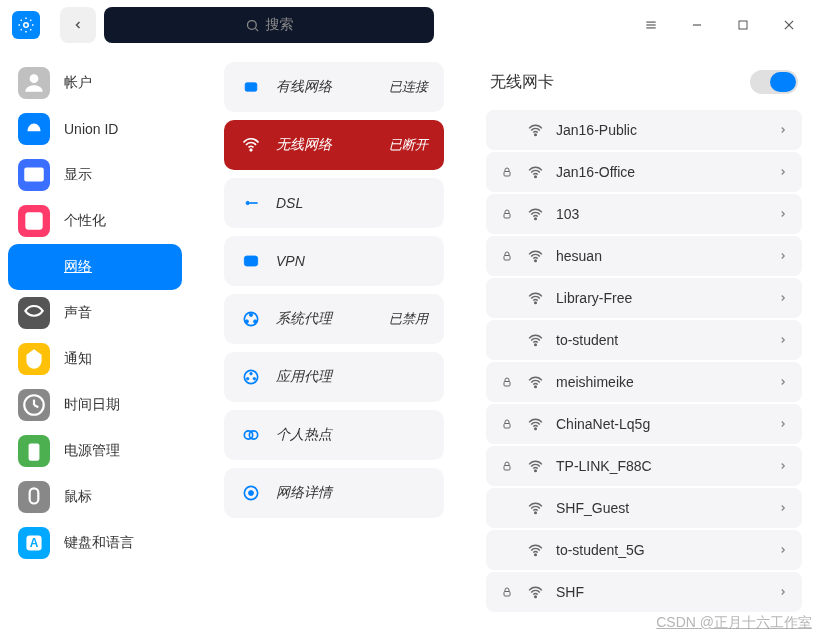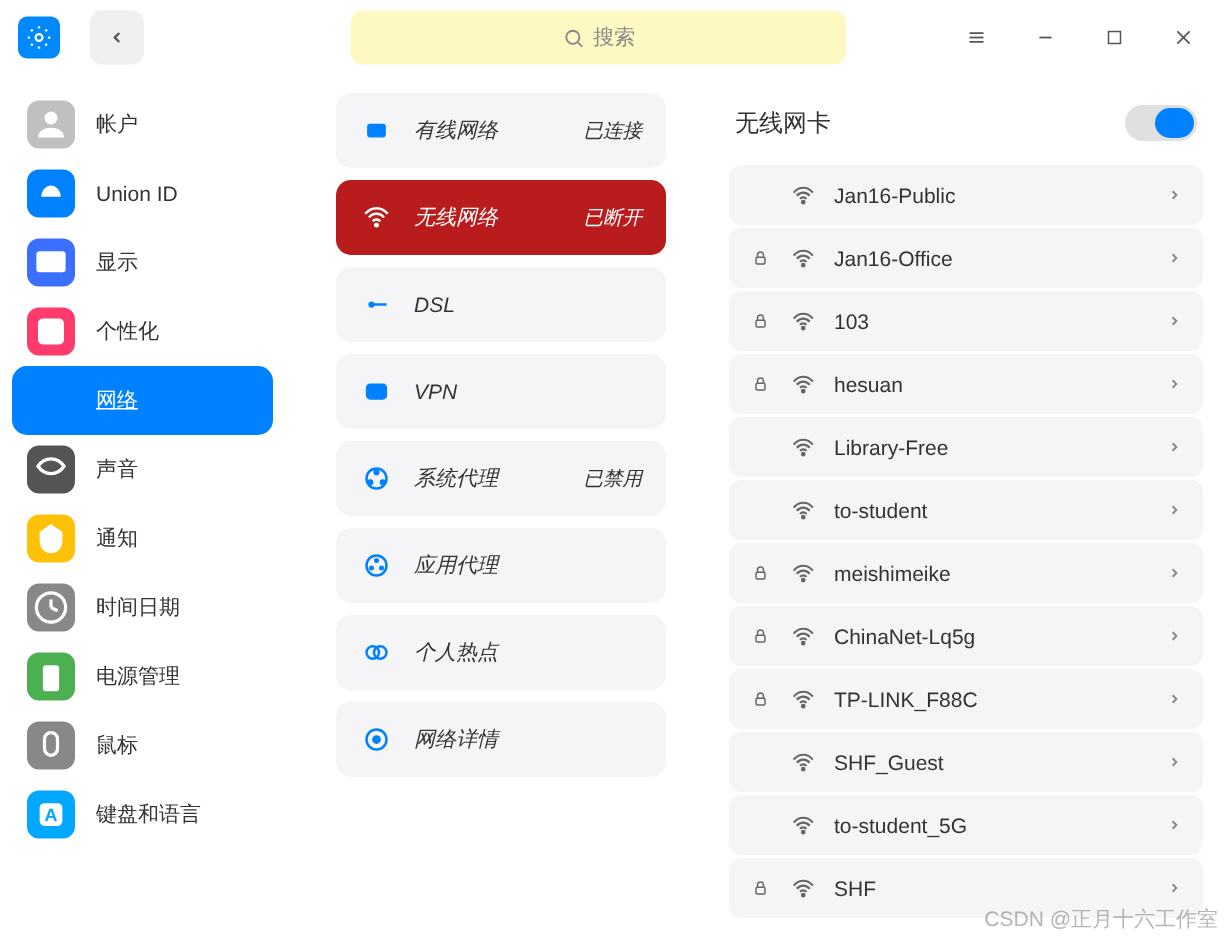--- a/index.html
+++ b/index.html
@@ -1,21 +1,21 @@
 <!DOCTYPE html>
 <html><head>
   <meta charset="utf-8">
   <style>
     * { margin: 0; padding: 0; box-sizing: border-box; font-family: -apple-system, "Microsoft YaHei", sans-serif; }
     body { width: 820px; height: 634px; background: #fff; overflow: hidden; font-size: 14px; color: #333; }
 
     .titlebar { height: 50px; display: flex; align-items: center; padding: 0 12px; gap: 8px; }
     .app-icon { width: 28px; height: 28px; background: #0088ff; border-radius: 6px; display: flex; align-items: center; justify-content: center; }
     .back-btn { width: 36px; height: 36px; border-radius: 8px; background: #f0f0f0; display: flex; align-items: center; justify-content: center; cursor: pointer; margin-left: 12px; }
-    .search-box { flex: 0 0 330px; height: 36px; margin-left: 130px; background: #fef9c3; border-radius: 8px; display: flex; align-items: center; justify-content: center; gap: 6px; color: #888; }
+    .search-box { flex: 0 0 330px; height: 36px; background: #0f172a; border-radius: 8px; display: flex; align-items: center; justify-content: center; gap: 6px; color: #888; }
     .win-controls { margin-left: auto; display: flex; gap: 28px; padding-right: 10px; }
     .win-btn { width: 18px; height: 18px; display: flex; align-items: center; justify-content: center; cursor: pointer; color: #555; }
 
     .content { display: flex; height: 584px; gap: 24px; }
     .sidebar { width: 190px; padding: 10px 8px; overflow-y: auto; }
     .nav-item { height: 46px; display: flex; align-items: center; gap: 14px; padding: 0 10px; border-radius: 10px; cursor: pointer; }
     .nav-item.active { background: #0081ff; color: #fff; text-decoration: underline; }
     .nav-icon { width: 32px; height: 32px; border-radius: 8px; display: flex; align-items: center; justify-content: center; }
 
     .middle { width: 240px; padding: 12px 10px; }
@@ -28,21 +28,21 @@
     .detail-header { display: flex; align-items: center; height: 48px; padding: 0 4px 8px; }
     .detail-title { font-size: 16px; font-weight: 400; }
     .toggle { width: 48px; height: 24px; background: #e0e0e0; border-radius: 12px; margin-left: auto; position: relative; cursor: pointer; }
     .toggle.on::after { content: ""; position: absolute; right: 2px; top: 2px; width: 26px; height: 20px; background: #0081ff; border-radius: 10px; }
     .wifi-item { height: 40px; background: #f5f5f7; border-radius: 8px; margin-bottom: 2px; display: flex; align-items: center; padding: 0 14px; gap: 12px; cursor: pointer; }
     .lock-slot { width: 14px; display: flex; justify-content: center; }
     .wifi-sig { width: 18px; display: flex; justify-content: center; }
     .wifi-name { flex: 1; color: #333; }
     .chevron { color: #888; }
 
-    .watermark { position: fixed; right: 8px; bottom: 12px; color: rgba(120,120,120,0.55); font-size: 14px; pointer-events: none; }
+    .watermark { position: fixed; right: 8px; bottom: 2px; color: rgba(120,120,120,0.55); font-size: 14px; pointer-events: none; text-decoration: underline; }
   </style>
 </head>
 <body>
 
 <div class="titlebar">
   <div class="app-icon">
     <svg width="18" height="18" viewBox="0 0 24 24" fill="none" stroke="#fff" stroke-width="2">
         <circle cx="12" cy="12" r="3"></circle>
         <path d="M12 2v2M12 20v2M4.93 4.93l1.41 1.41M17.66 17.66l1.41 1.41M2 12h2M20 12h2M4.93 19.07l1.41-1.41M17.66 6.34l1.41-1.41"></path>
       </svg>

